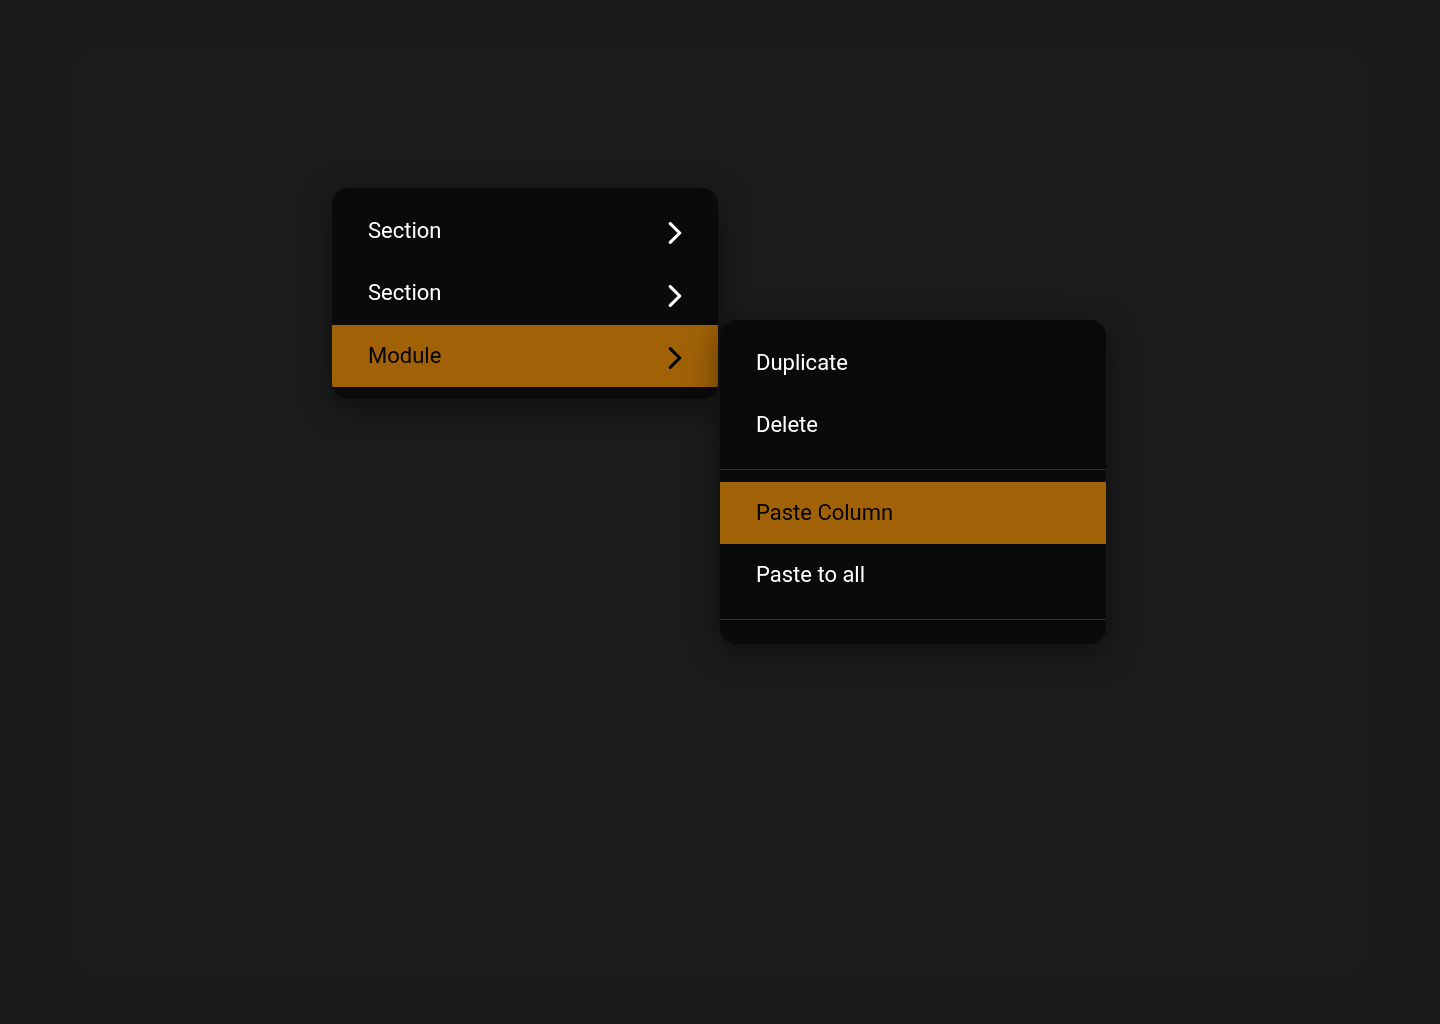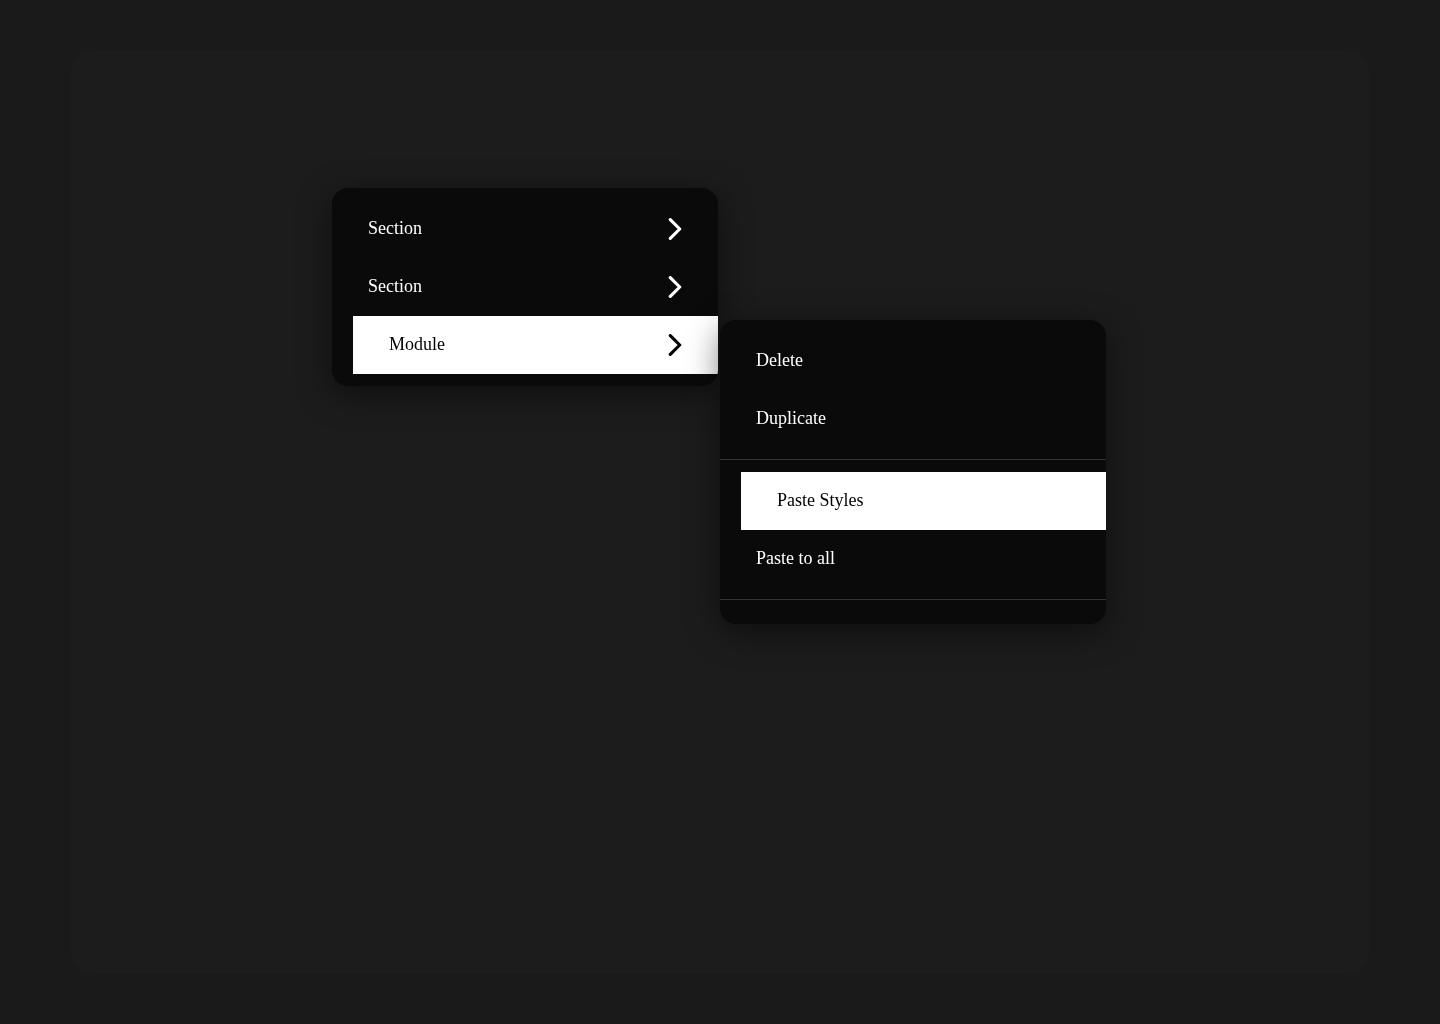--- a/index.html
+++ b/index.html
@@ -44,35 +44,33 @@
     }
 
     .context-menu.secondary {
       top: 270px;
       left: 650px;
       width: 386px;
     }
 
     .menu-item {
       display: flex;
-      align-items: flex-start;
+      align-items: flex-end;
       justify-content: space-between;
       padding: 18px 36px;
       color: #ffffff;
-      font-size: 18px;
+      font-size: 22px;
       font-weight: 400;
       cursor: pointer;
       line-height: 1.2;
-      font-family: Liberation Serif, serif;
     }
 
     .menu-item.active {
-      background: #ffffff;
+      background: #a16207;
       color: #000000;
-      margin-left: 21px;
     }
 
     .menu-item .chevron {
       display: inline-flex;
       align-items: center;
     }
 
     .menu-item .chevron svg {
       width: 14px;
       height: 22px;
@@ -111,30 +109,30 @@
       <span class="chevron">
         <svg viewBox="0 0 8 14" fill="none">
           <path d="M1 1L7 7L1 13" stroke="#000000" stroke-width="2" stroke-linecap="round" stroke-linejoin="round"></path>
         </svg>
       </span>
     </div>
   </div>
 
   <div class="context-menu secondary">
     <div class="menu-item">
-      <span>Delete</span>
+      <span>Duplicate</span>
     </div>
     <div class="menu-item">
-      <span>Duplicate</span>
+      <span>Delete</span>
     </div>
 
     <div class="menu-divider"></div>
 
     <div class="menu-item active">
-      <span>Paste Styles</span>
+      <span>Paste Column</span>
     </div>
     <div class="menu-item">
       <span>Paste to all</span>
     </div>
 
     <div class="menu-divider"></div>
 
   </div>
 
 </div>

